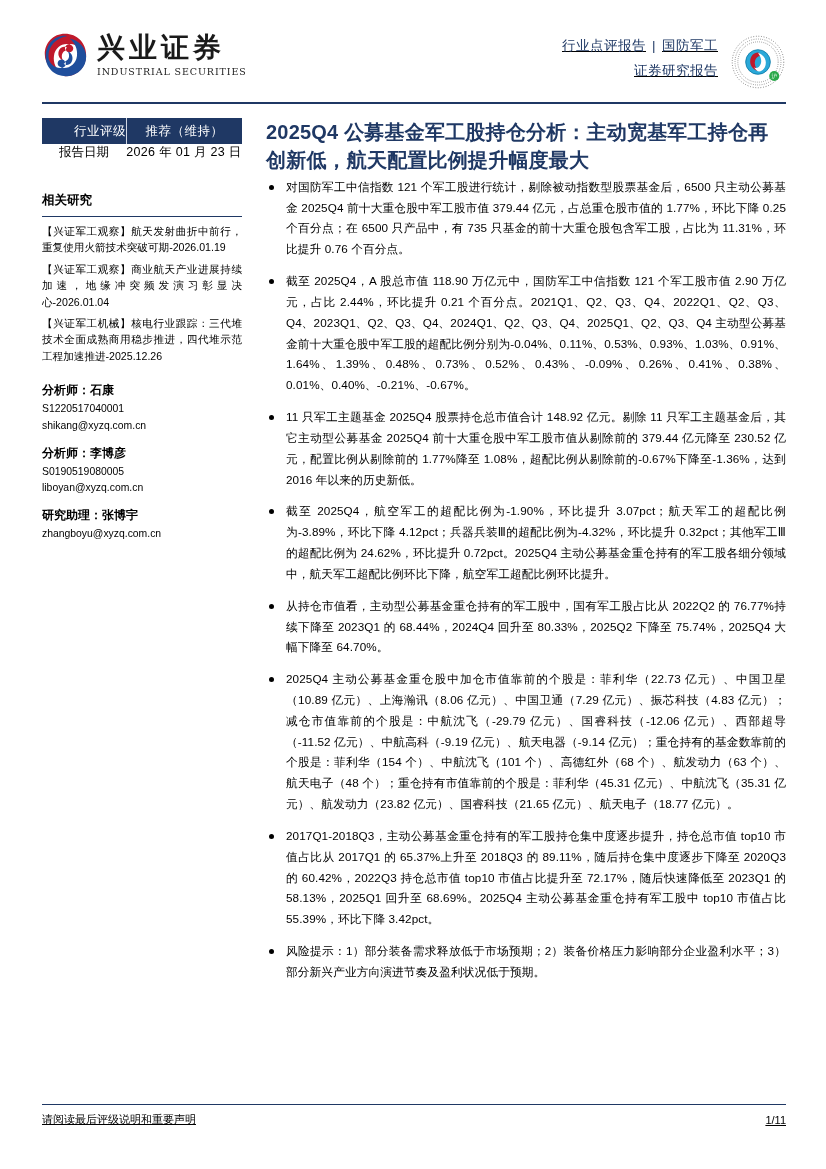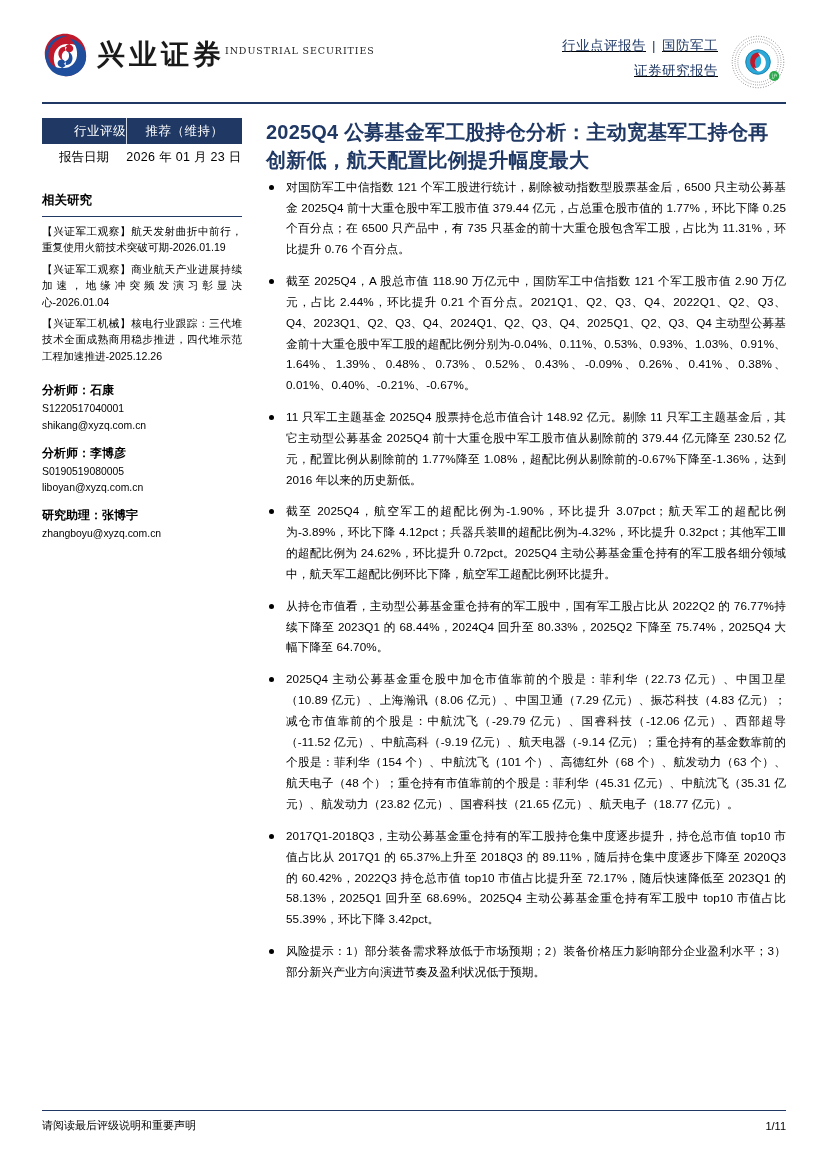--- a/index.html
+++ b/index.html
@@ -29,21 +29,21 @@
     justify-content: space-between;
     height: 68px;
   }
   .brand {
     display: flex;
     align-items: center;
     gap: 9px;
     padding-top: 4px;
   }
   .brand-mark { width: 46px; height: 46px; flex: 0 0 46px; }
-  .brand-text { display: flex; flex-direction: row; line-height: 1; }
+  .brand-text { display: flex; flex-direction: column; line-height: 1; }
   .brand-cn {
     font-family: "DejaVu Serif", "Liberation Serif", serif;
     font-weight: 700;
     font-size: 28px;
     letter-spacing: 4px;
     color: #1a1a1a;
   }
   .brand-en {
     font-family: "DejaVu Serif", "Liberation Serif", serif;
     font-size: 9.5px;
@@ -102,21 +102,20 @@
   }
   .rating-bar .divider { width: 1px; background: #cfd6e4; height: 100%; }
   .rating-bar .cell-r {
     flex: 1 1 auto;
     text-align: center;
     letter-spacing: 0.5px;
   }
 
   .date-row {
     display: flex;
-    align-items: center;
     height: 26px;
     font-size: 12.5px;
     color: #000;
   }
   .date-row .cell-l { width: 84px; flex: 0 0 84px; text-align: center; }
   .date-row .cell-r { flex: 1 1 auto; text-align: center; letter-spacing: 0.3px; }
 
   .sb-heading {
     font-size: 12.5px;
     font-weight: 700;
@@ -196,21 +195,22 @@
     height: 5px;
     border-radius: 50%;
     background: #000;
   }
 
   
   .footer {
     position: absolute;
     left: 42px;
     right: 40px;
-    bottom: 36px;
+    bottom: 42px;
+    text-decoration: underline;
   }
   .footer-rule { height: 1.5px; background: #1f3864; }
   .footer-row {
     display: flex;
     justify-content: space-between;
     align-items: center;
     font-size: 11px;
     color: #000;
     padding-top: 7px;
   }

